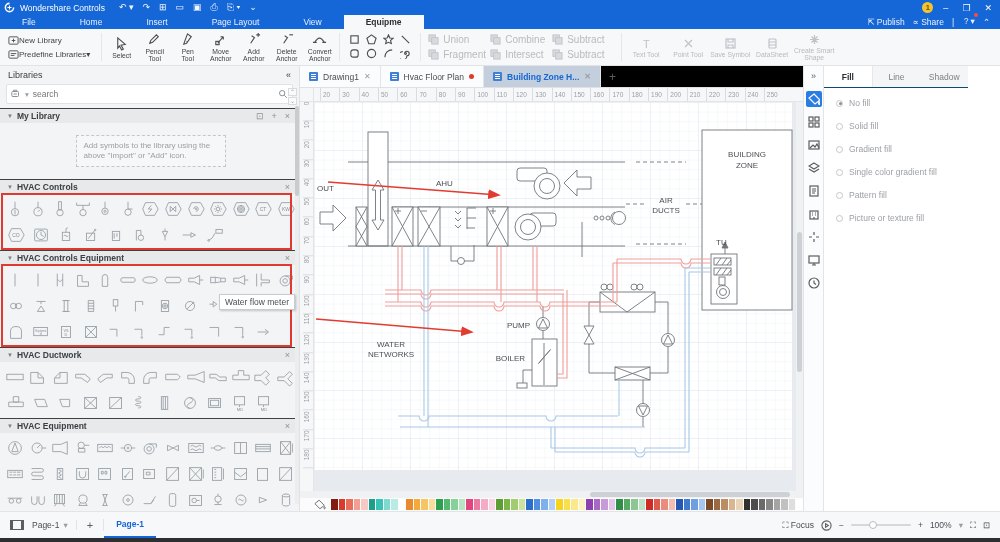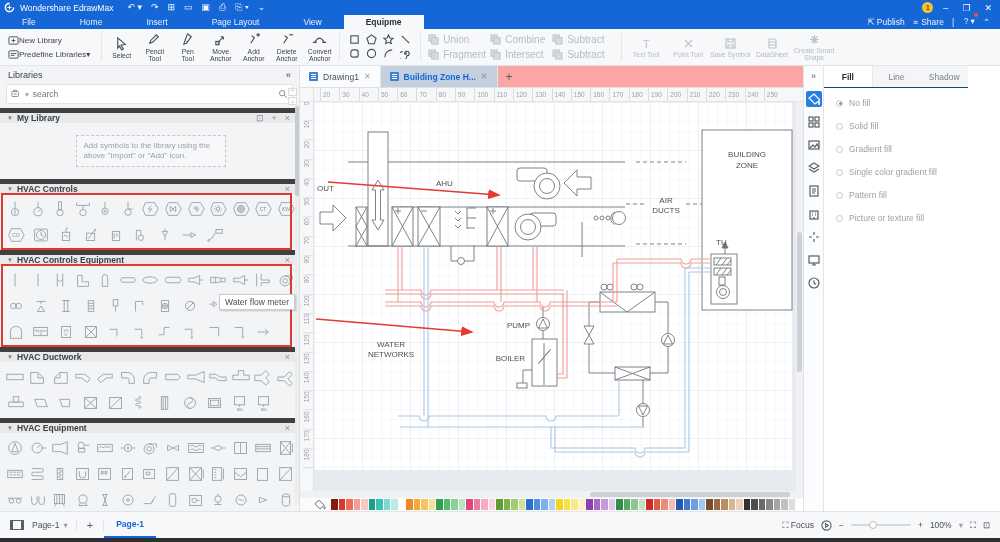--- a/index.html
+++ b/index.html
@@ -40,37 +40,37 @@
 
 #main{position:absolute;left:0;top:66px;width:1000px;height:445px;display:flex}
 
 #left-panel{position:relative;width:300px;height:445px;background:#f3f4f5;border-right:1px solid #dfe1e4;overflow:hidden}
 #lp-head{height:18px;display:flex;align-items:center;justify-content:space-between;padding:0 8px;font-size:9px;color:#3c4045}
 #lp-search{height:20px;margin:0 6px 4px 6px;background:#fff;border:1px solid #e0e2e5;border-radius:2px;display:flex;align-items:center;padding:0 4px;gap:4px}
 #lp-search input{flex:1;border:none;outline:none;font-size:8.5px;color:#666;font-family:"Liberation Sans",sans-serif}
 #lp-search svg{width:10px;height:10px;stroke:#8d9196;fill:none;stroke-width:1.2}
 .updown{position:absolute;right:2px;top:22px;display:flex;flex-direction:column;gap:1px}
 .updown span{width:9px;height:8px;border:1px solid #d9dbde;background:#fbfbfc;color:#9b9fa4;font-size:6px;line-height:6px;text-align:center}
-.sec-h{height:15px;background:#e7e9ea;border-top:5px solid #404040;display:flex;align-items:center;padding:0 7px;gap:4px;font-size:8.5px;font-weight:bold;color:#3c4045}
+.sec-h{height:15px;background:#e7e9ea;border-top:1px solid #404040;display:flex;align-items:center;padding:0 7px;gap:4px;font-size:8.5px;font-weight:bold;color:#3c4045}
 .sec-h .tri{font-size:6px;color:#7c8085}
 .sec-h .flex{flex:1}
 .sec-h .hic{color:#8d9196;font-weight:normal;font-size:9px;padding:0 2px}
 .sec-body{position:relative;background:#f3f4f5;padding:2px 2px 2px 4px}
 .symrow{display:flex;height:26px}
 .symcell{width:24.8px;height:26px;display:flex;align-items:center;justify-content:center}
 .symcell svg{width:22px;height:20px;stroke:#9aa2a9;fill:none;stroke-width:1}
 .symcell svg text{stroke:none;fill:#8a9096;font-family:"Liberation Sans",sans-serif}
 #mylib-hint{margin:10px auto;width:150px;border:1px dashed #c3c7cb;color:#9b9fa4;font-size:8px;padding:5px 7px;line-height:10px;background:#f6f7f8}
 .red-box{position:absolute;left:1px;right:7px;top:-1px;bottom:0;border:2px solid #e0392f;pointer-events:none}
 .tooltip{position:absolute;right:4px;top:29px;background:#fff;border:1px solid #c8cbd0;box-shadow:1px 1px 2px rgba(0,0,0,.2);font-size:8.5px;color:#4a4e53;padding:2px 5px;white-space:nowrap;z-index:5}
 #lp-scroll{position:absolute;right:0;top:40px;width:4px;height:398px;background:#eceded}
 #lp-scroll .thumb{width:4px;height:90px;background:#c9cccf;border-radius:2px}
 
 #canvas-col{width:503px;height:445px;display:flex;flex-direction:column;background:#e9ebee}
-#doc-tabs{height:22px;background:#fca5a5;display:flex;align-items:stretch;border-bottom:1px solid #dfe1e4}
+#doc-tabs{height:22px;background:#000000;display:flex;align-items:stretch;border-bottom:1px solid #dfe1e4}
 .dtab{display:flex;align-items:center;gap:5px;padding:0 9px;font-size:8.5px;background:#fbfcfd;border-right:1px solid #e3e5e8;color:#4a4e53;max-width:118px}
 .dtab .dicon{width:9px;height:9px;background:#3f7fd6;border-radius:1px;position:relative}
 .dtab .dicon:after{content:"";position:absolute;left:2px;top:2px;right:2px;height:1px;background:#fff;box-shadow:0 2px 0 #fff,0 4px 0 #fff}
 .dtab .x{color:#9b9fa4;font-size:8px}
 .dtab .reddot{width:5px;height:5px;border-radius:50%;background:#e0392f}
 .dtab.active{background:#c3cfdd;color:#1566d6;font-weight:bold}
 .dtab-plus{display:flex;align-items:center;padding:0 8px;font-size:12px;color:#5a5e63}
 #ruler-row{height:14px;display:flex;background:#f6f7f8;border-bottom:1px solid #e2e4e7}
 #ruler-corner{width:14px;border-right:1px solid #e2e4e7;background:#f6f7f8}
 #hruler{flex:1;display:flex;overflow:hidden;padding-left:6px}
@@ -118,21 +118,21 @@
 </head>
 <body>
 
 <div id="app">
 
   <div id="titlebar">
     <svg class="logo" viewBox="0 0 16 16">
         <path d="M8 2a6 6 0 1 0 6 6" stroke="#fff" stroke-width="2.2" fill="none"></path>
         <path d="M8 5v6M5 8h6" stroke="#fff" stroke-width="1.6"></path>
       </svg>
-    <span>Wondershare EdrawMax</span>
+    <span>Wondershare Controls</span>
     <div class="qicons">
       <span>↶ ▾</span>
       <span>↷</span>
       <span>⊞</span>
       <span>▭</span>
       <span>▣</span>
       <span>⎙</span>
       <span>⎘ ▾</span>
       <span>⌄</span>
     </div>
@@ -1137,20 +1137,25 @@
           <div class="thumb"></div>
         </div>
     </div>
 
     <div id="canvas-col">
       <div id="doc-tabs">
           <div class="dtab">
             <span class="dicon"></span>
             <span>Drawing1</span>
             <span class="x">✕</span>
+          </div>
+          <div class="dtab">
+            <span class="dicon"></span>
+            <span>Hvac Floor Plan</span>
+            <span class="reddot"></span>
           </div>
           <div class="dtab active">
             <span class="dicon"></span>
             <span>Building Zone H...</span>
             <span class="x">✕</span>
           </div>
           <div class="dtab-plus">+</div>
         </div>
       <div id="ruler-row">
         <div id="ruler-corner"></div>

